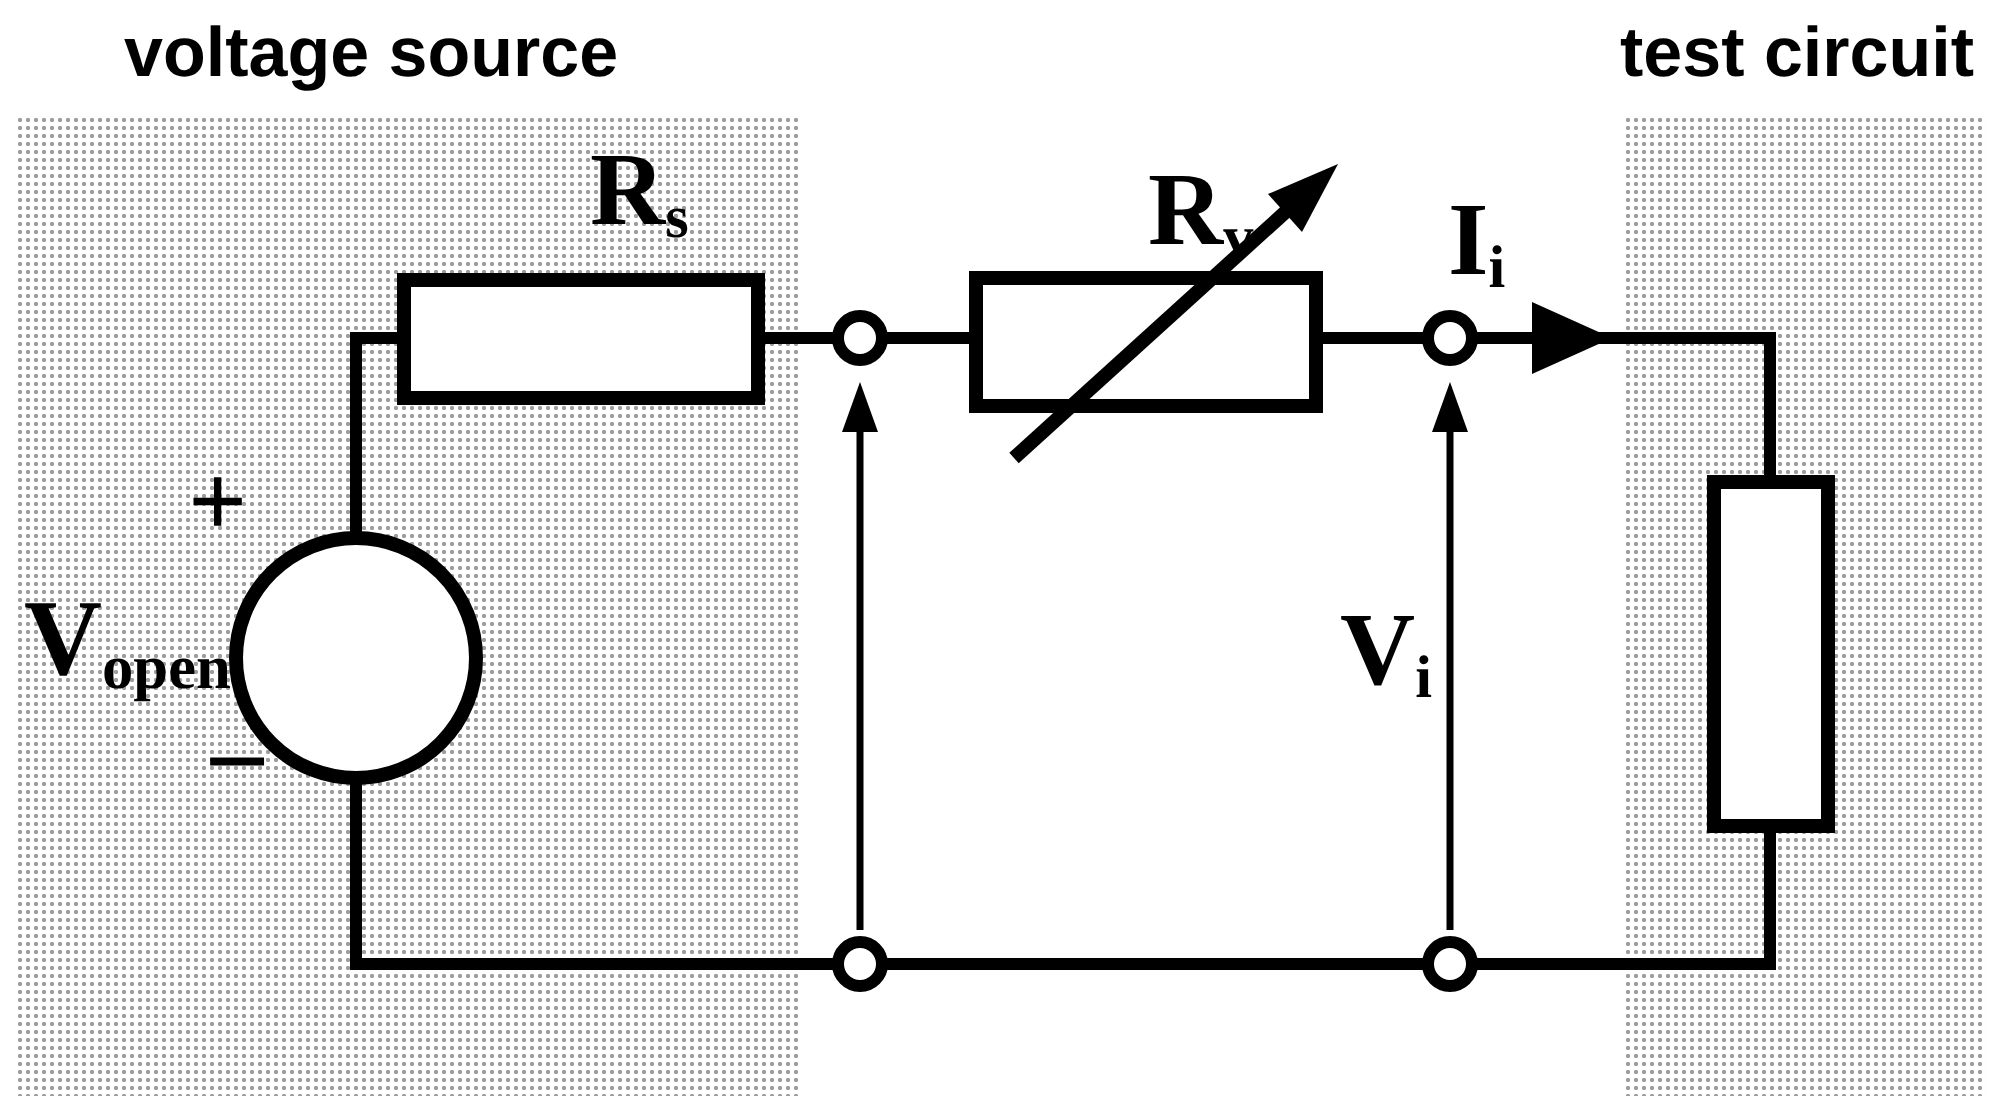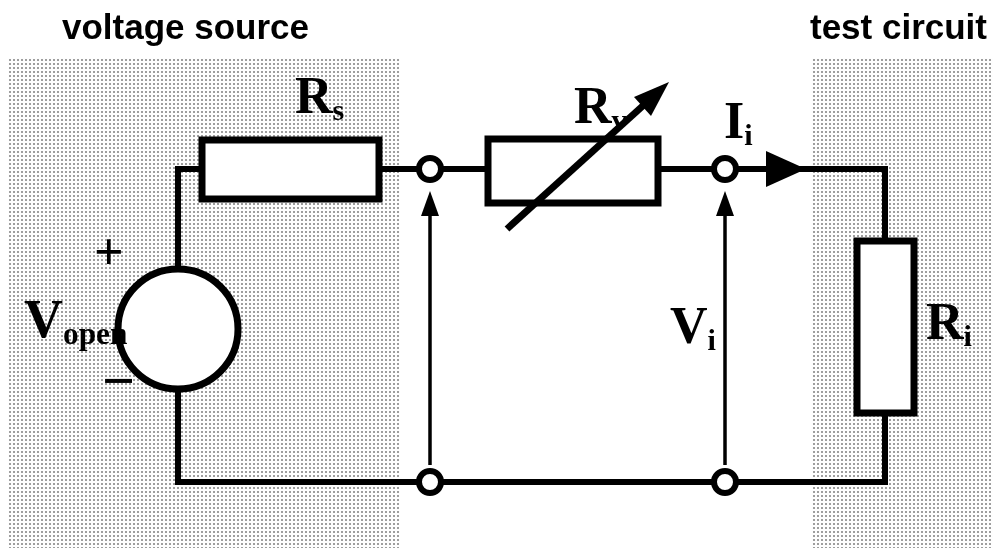--- a/index.html
+++ b/index.html
@@ -34,21 +34,21 @@
     font-family:"Liberation Serif", serif;font-weight:bold;
     font-size:52px;line-height:1;white-space:nowrap;
   }
   .sub{font-size:0.58em;vertical-align:-0.22em;letter-spacing:0;}
   .lbl-rs{left:258px;top:70px;margin-left:37px;}
   .lbl-rv{left:550px;top:80px;margin-left:24px;}
   .lbl-ii{left:724px;top:95px;}
   .lbl-vs{left:443px;top:300px;}
   .lbl-vi{left:670px;top:300px;font-family:Liberation Serif, serif;}
   .lbl-ri{left:926px;top:296px;}
-  .lbl-vopen{left:12px;top:292px;font-size:54px;margin-left:12px;}
+  .lbl-vopen{left:12px;top:292px;font-size:54px;}
   .sign{
     position:absolute;color:#000;
     font-family:"Liberation Serif", serif;font-weight:bold;line-height:1;
   }
   .sign-plus{left:94px;top:226px;font-size:52px;}
   .sign-minus{left:102px;top:352px;font-size:58px;}
   
   .wire{fill:none;stroke:var(--line-color);stroke-width:6;}
   .comp{fill:#ffffff;stroke:var(--line-color);stroke-width:7;}
   .node{fill:#ffffff;stroke:var(--line-color);stroke-width:6;}
@@ -107,23 +107,20 @@
 
   <div class="lbl lbl-ii">
     <span>I</span><span class="sub">i</span>
   </div>
 
 
   <div class="lbl lbl-vi">
     <span>V</span><span class="sub">i</span>
   </div>
 
-  <div class="lbl lbl-ri">
-    <span>R</span><span class="sub">i</span>
-  </div>
 
   <div class="lbl lbl-vopen">
     <span>V</span><span class="sub">open</span>
   </div>
 
   <div class="sign sign-plus">+</div>
   <div class="sign sign-minus">−</div>
 
 </div>
 

